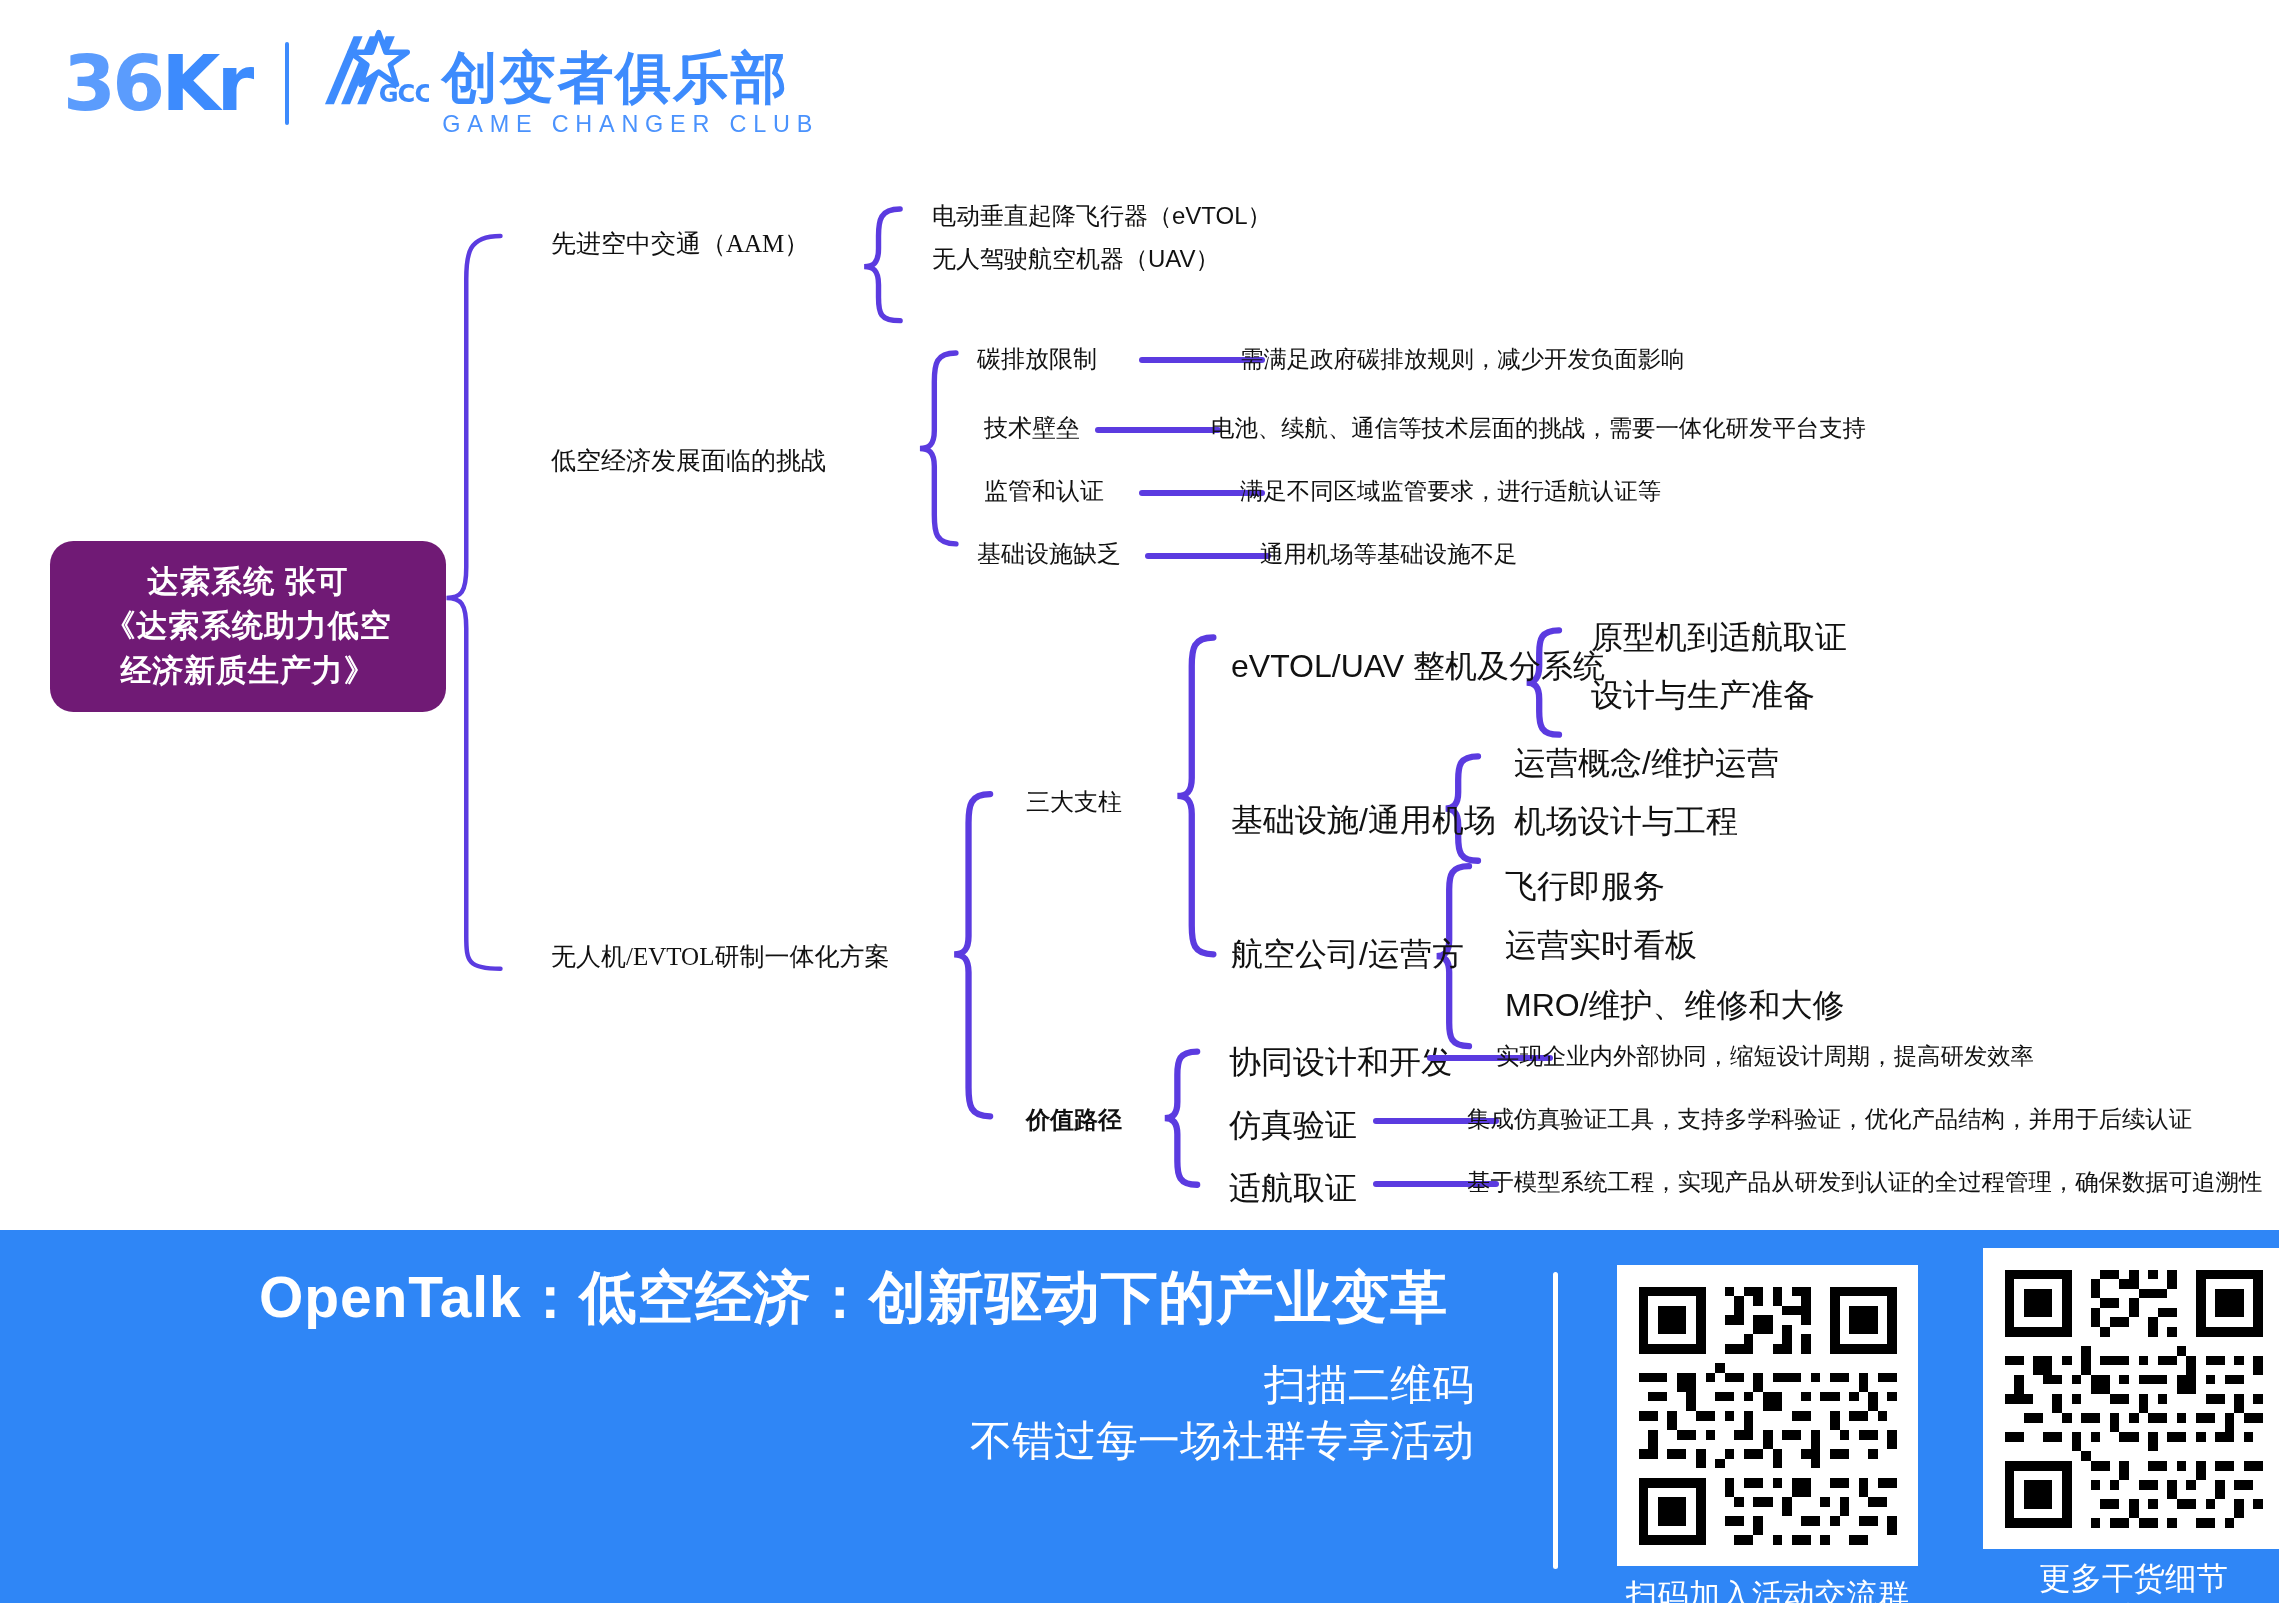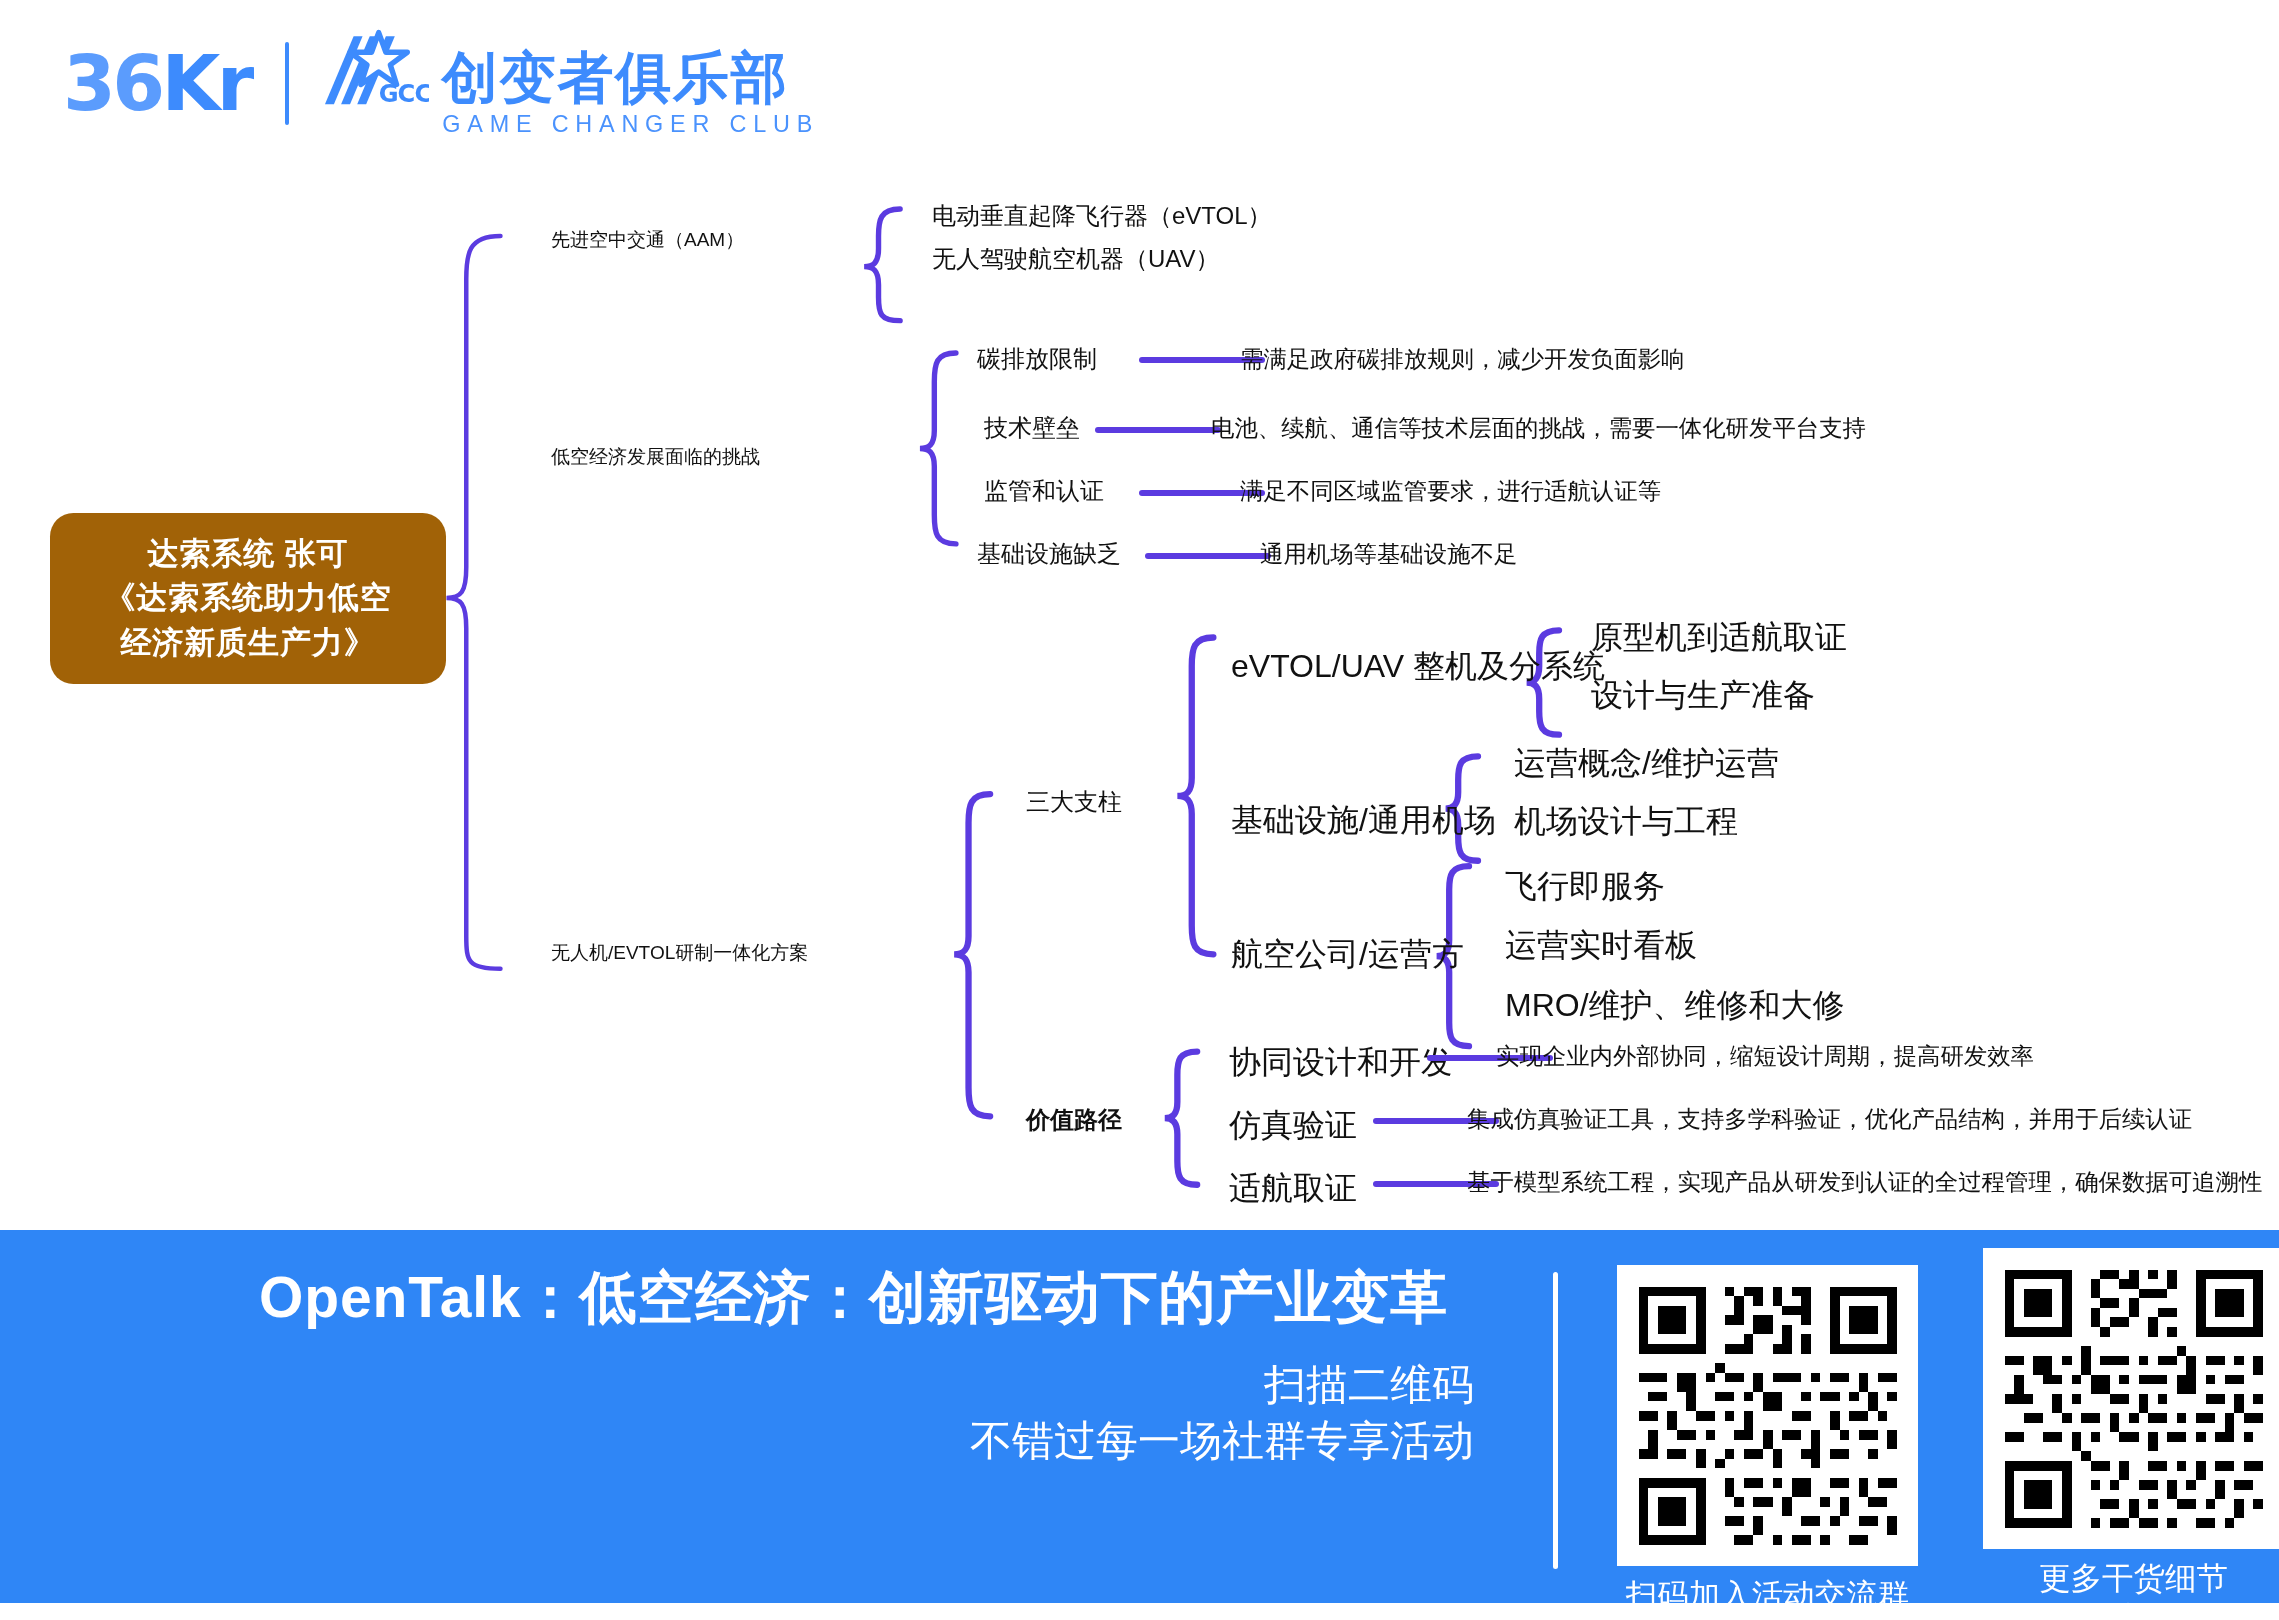--- a/index.html
+++ b/index.html
@@ -20,30 +20,30 @@
   #logo .divider { width:4.5px; height:83px; background:#3d8bfd; margin:0 34px; border-radius:2.7px; }
   #logo .gcc-wrap { display:flex; flex-direction:column; justify-content:center; }
   #logo .gcc-top { display:flex; align-items:flex-end; gap:12.6px; }
   #logo .gcc-cn { font-size:56px; font-weight:700; color:#3d8bfd; letter-spacing:1.8px; line-height:1; }
   #logo .gcc-en { font-size:23.4px; color:#4a92fd; letter-spacing:6.8px; margin-top:5.4px; margin-left:119px; }
   #logo .star-emblem { width:106px; height:77px; position:relative; }
 
   
   #mindmap { position:absolute; left:0; top:0; width:2280px; height:1230px; }
   .node { position:absolute; color:#111; white-space:nowrap; font-size:24px; line-height:1.25; }
-  .lvl1 { font-size:19px; }
+  .lvl1 { font-size:25px;font-family:Liberation Serif, serif; }
   .lvl2 { font-size:24px; }
   .lvl3 { font-size:32px; }
   .desc { font-size:23.4px; color:#111; }
   .bold { font-weight:700; }
 
   
   #root-node {
-    position:absolute; left:50px; top:513px; width:396px; height:171px;
-    background:#a16207; border-radius:23.4px;
+    position:absolute; left:50px; top:541px; width:396px; height:171px;
+    background:#701a75; border-radius:23.4px;
     display:flex; flex-direction:column; align-items:center; justify-content:center;
     color:#fff; font-weight:700; font-size:31px; line-height:1.42; text-align:left;
     letter-spacing:0.9px;
   }
 
   
   .dash { position:absolute; height:6.3px; background:#5b3be0; border-radius:3.6px; }
 
   svg.braces { position:absolute; left:0; top:0; width:2280px; height:1230px; overflow:visible; pointer-events:none; }
   svg.braces path { fill:none; stroke:#5b3be0; stroke-linecap:round; }

